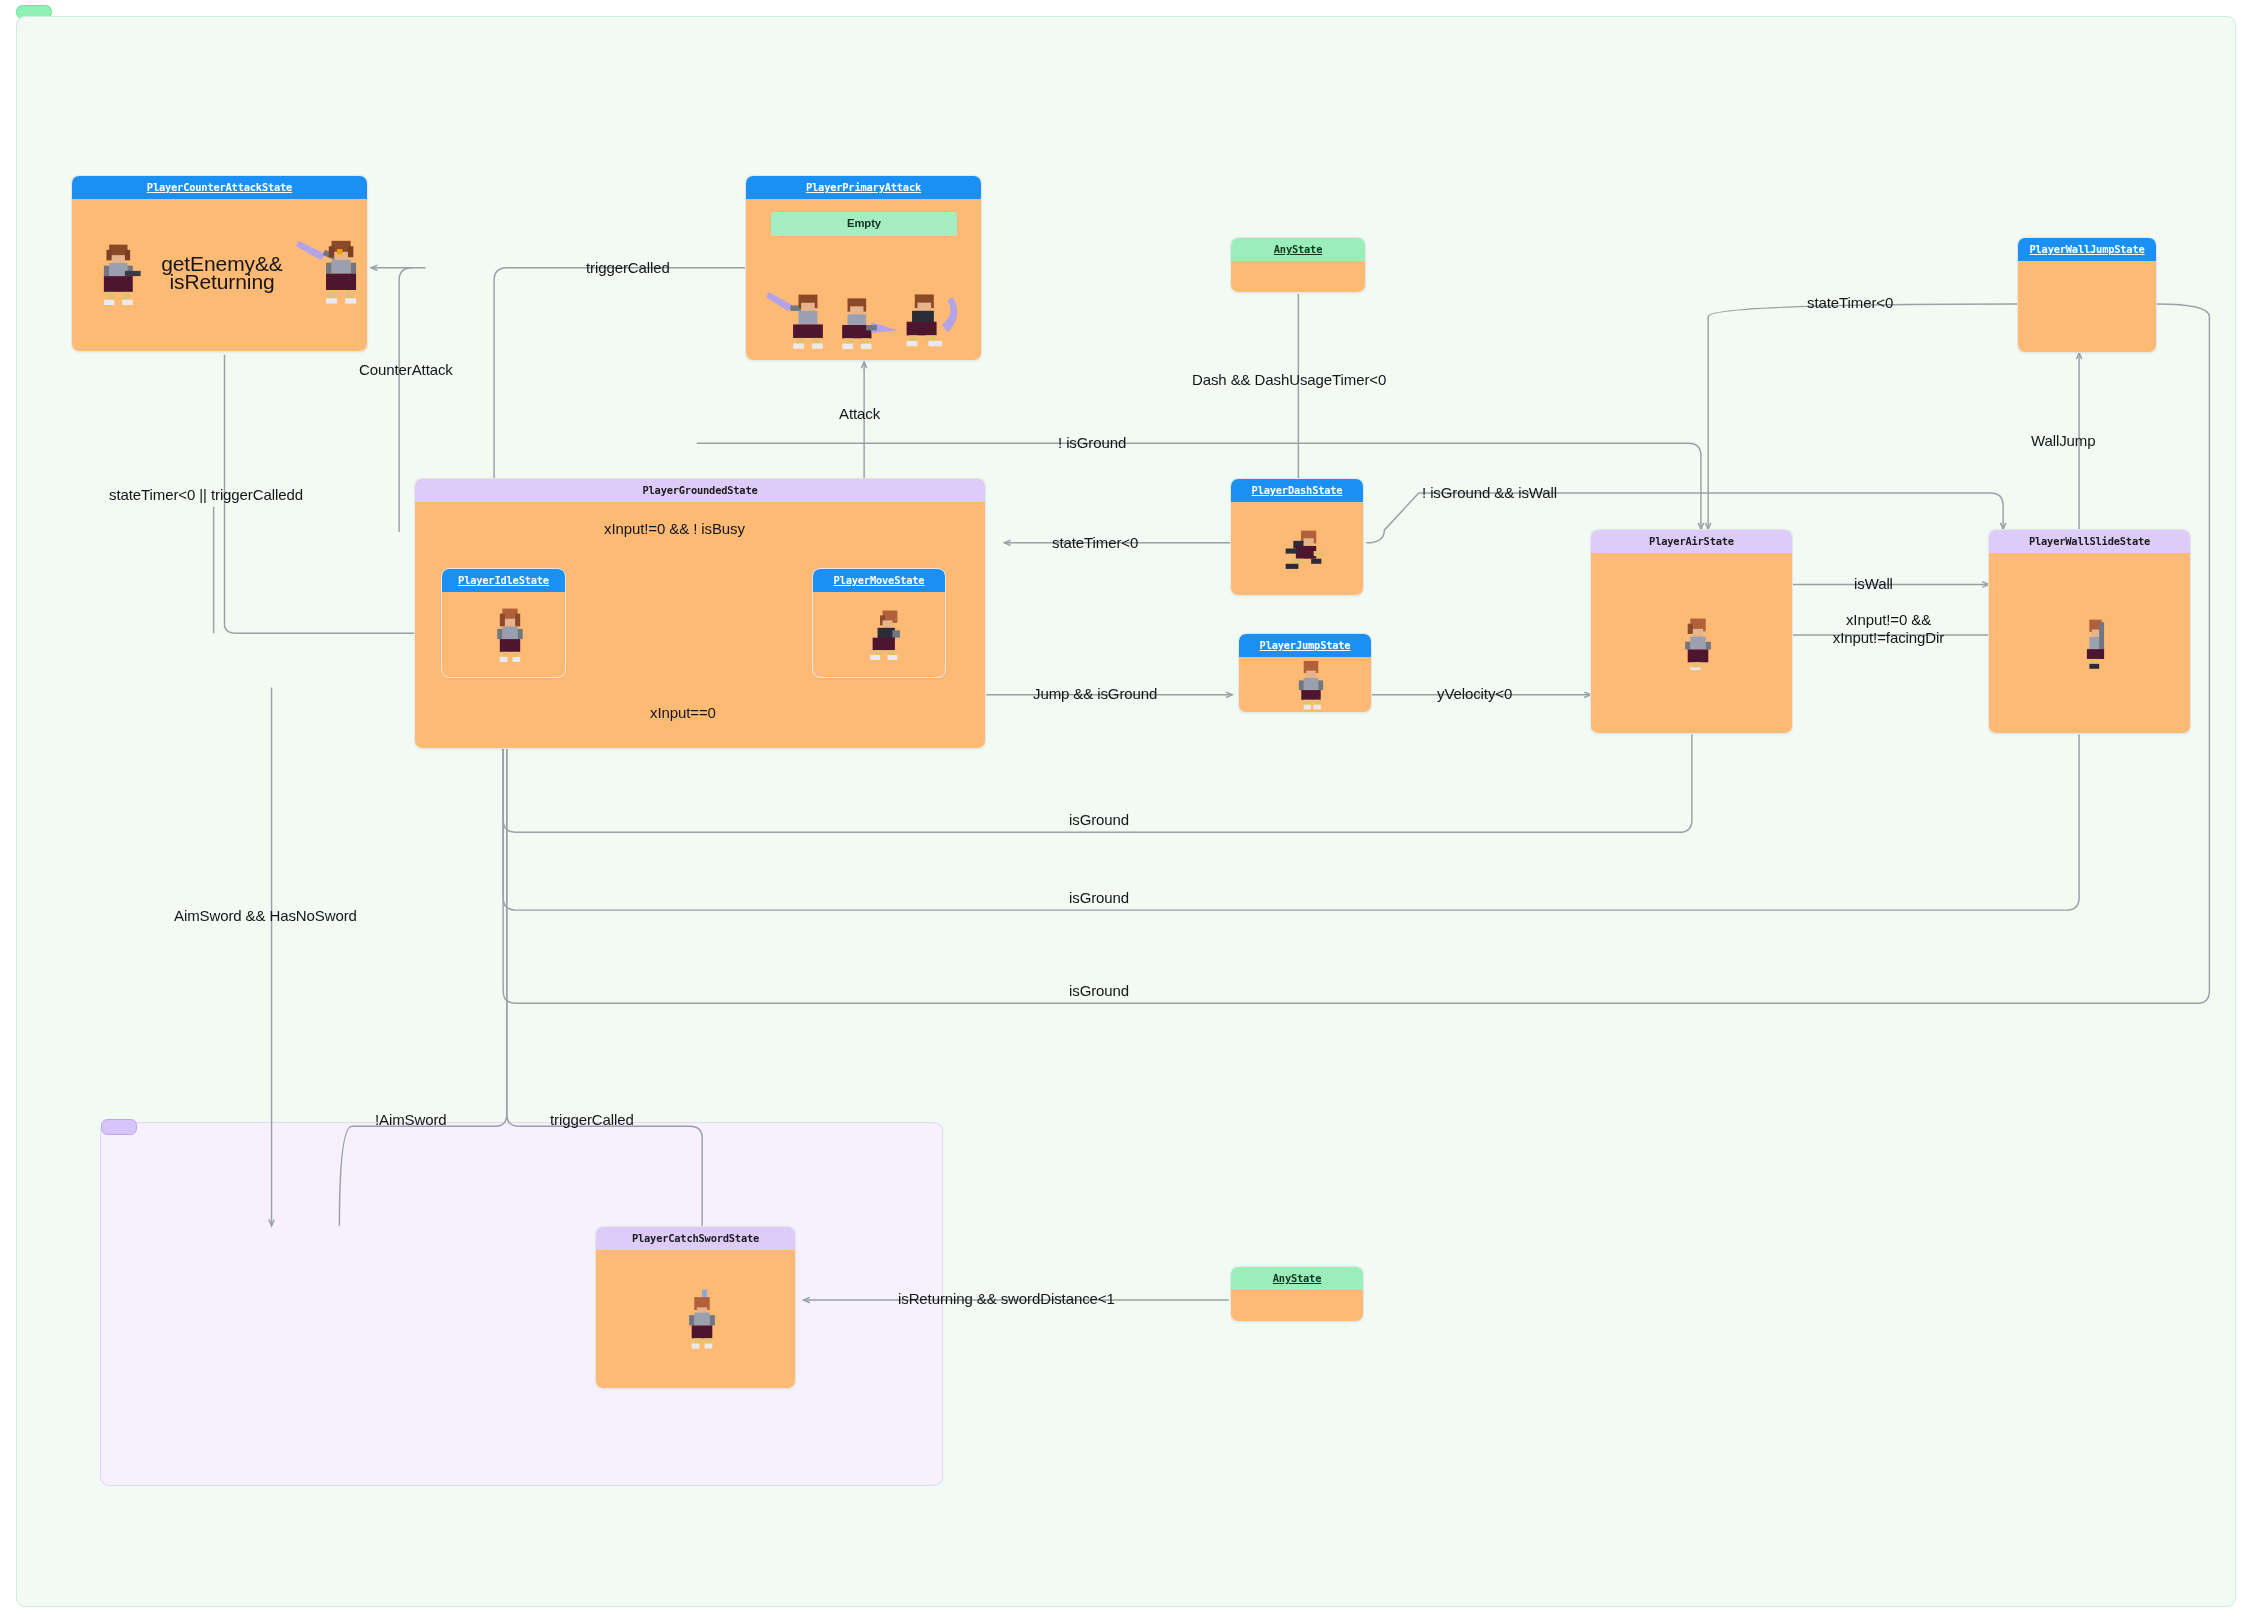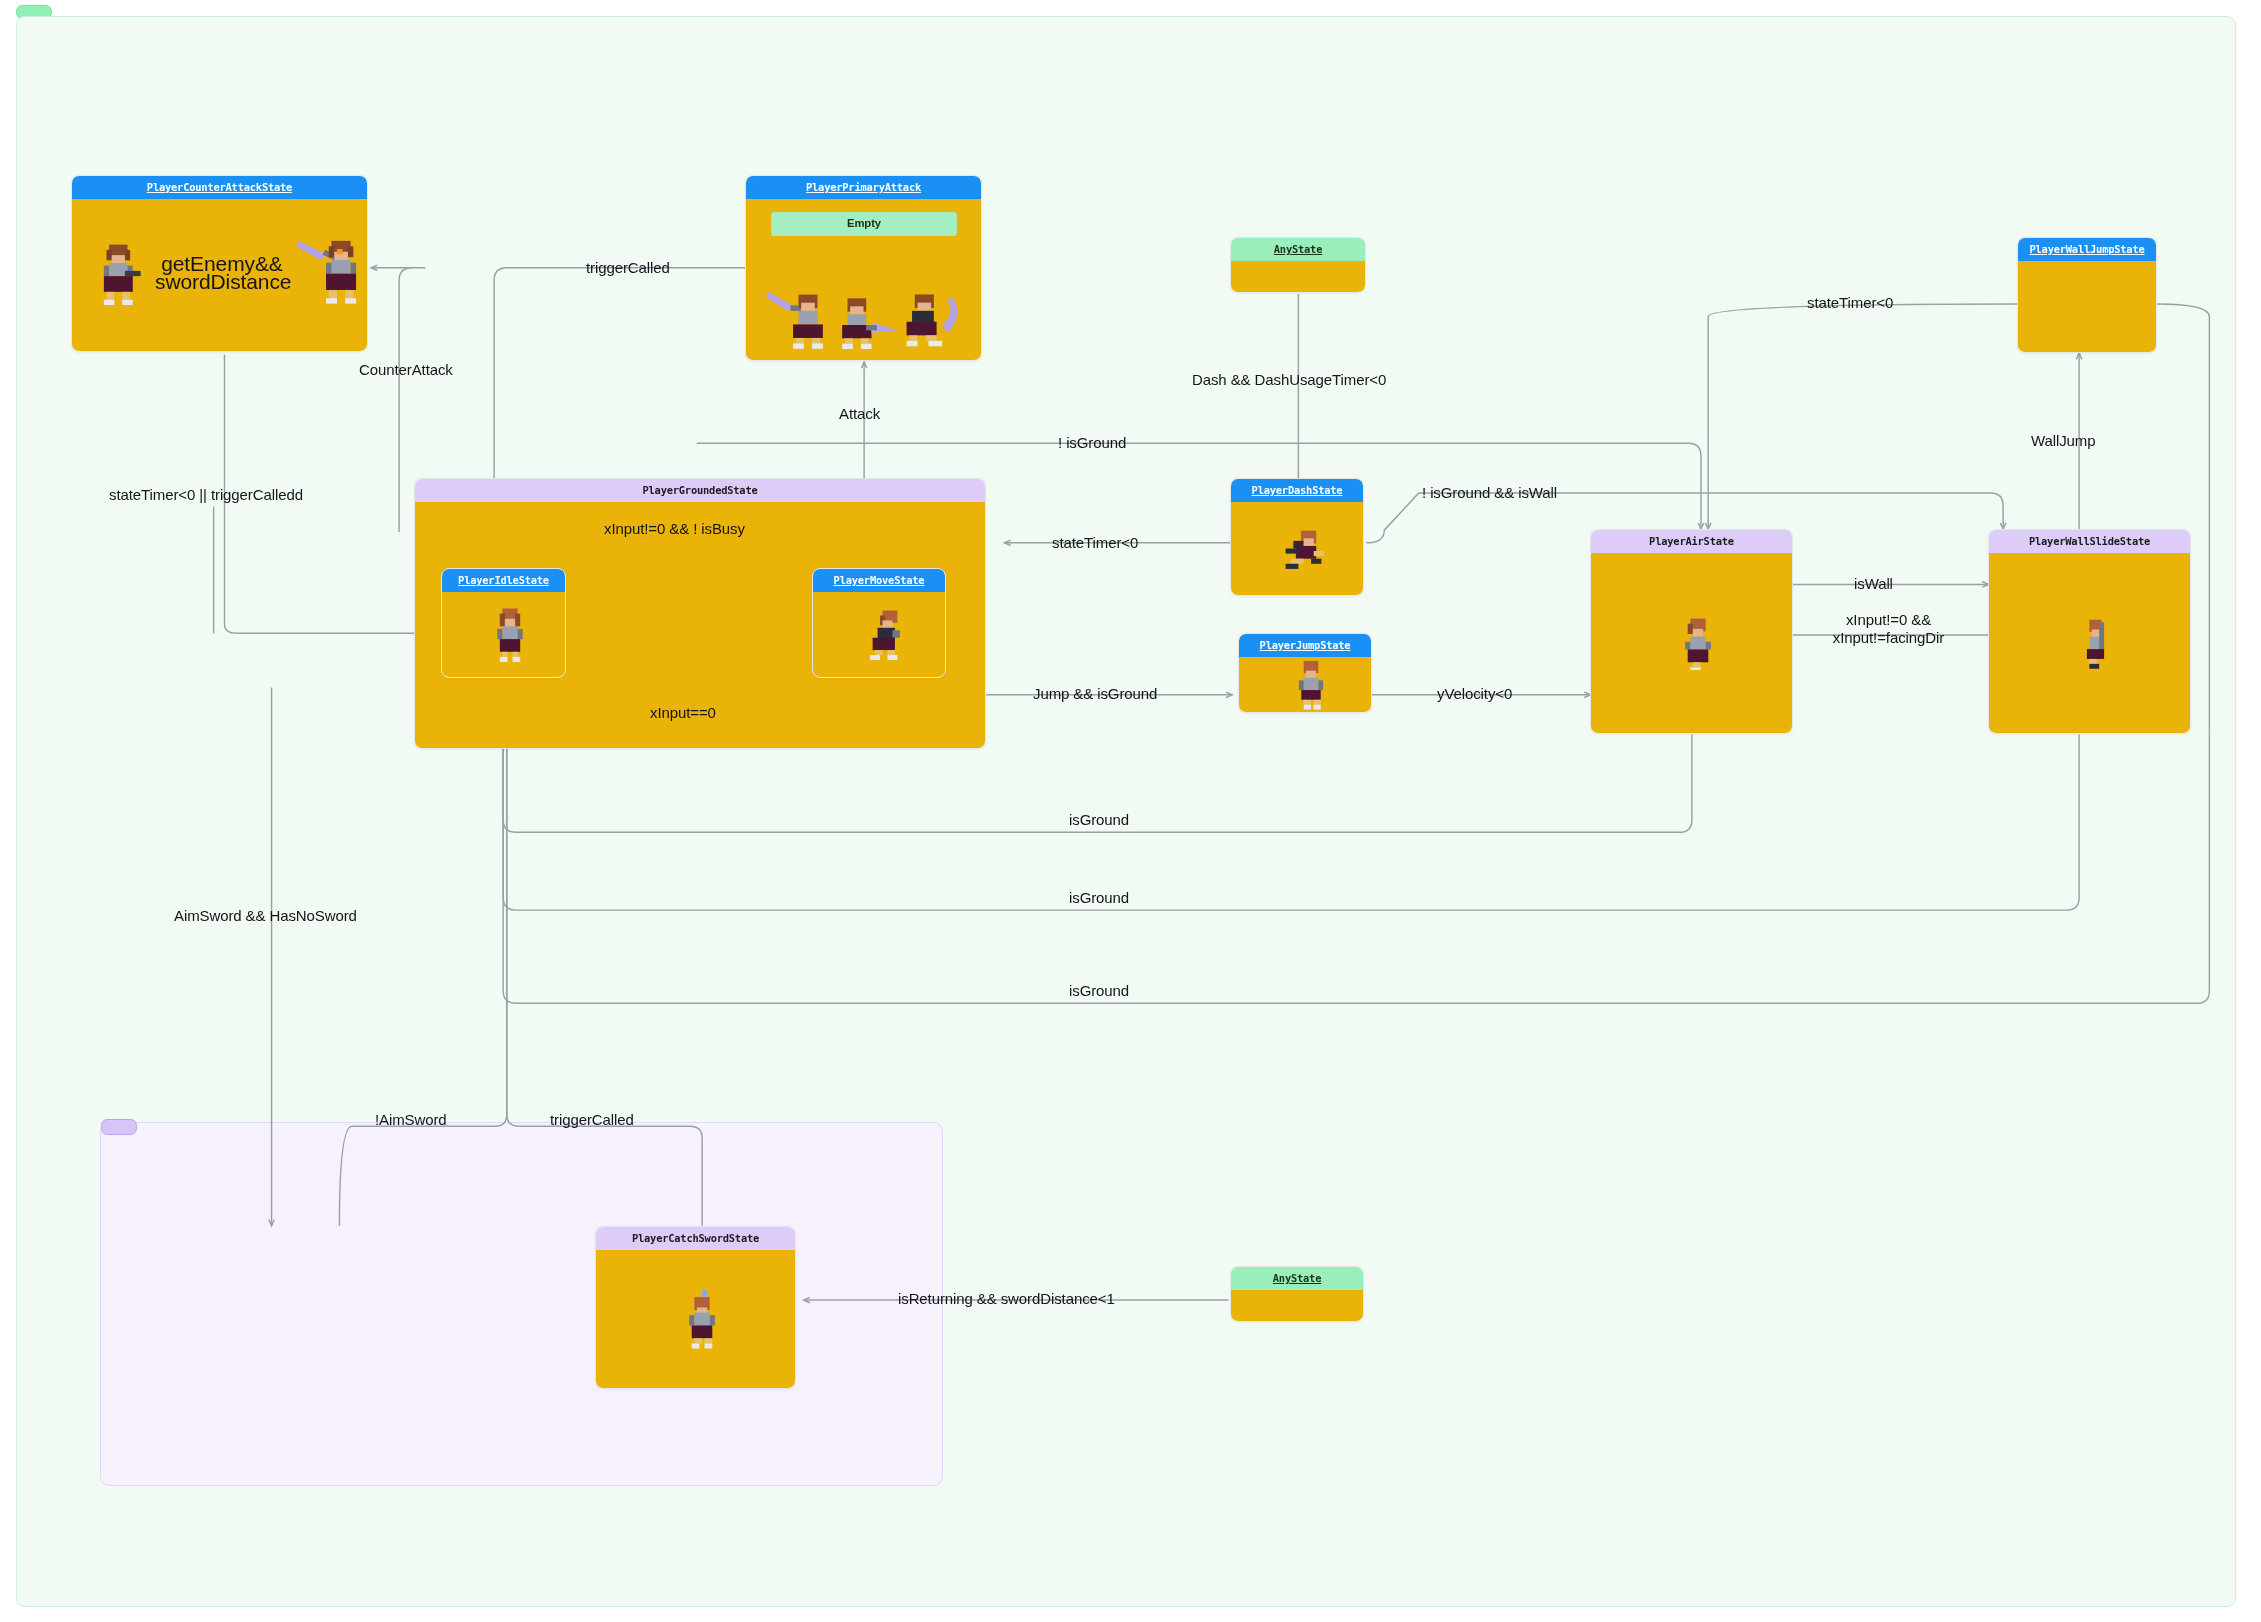--- a/index.html
+++ b/index.html
@@ -56,21 +56,21 @@
   }
   .hdr-blue{background:#1a90f5;color:#ffffff;text-decoration:underline;}
   .hdr-purple{background:#ddccf8;color:#1b1b1f;}
   .hdr-green{background:#9aeeba;color:#15351f;text-decoration:underline;}
   .node-body{
     position:relative;
     display:flex;
     align-items:center;
     justify-content:center;
     height:calc(100% - 22.6px);
-    background:#eab308;
+    background:#fdba74;
     padding-left:12px;
   }
   .node.container-node{background:#ffffff;}
   .node.container-node > .node-body{display:block;}
 
   .empty-chip{
     position:absolute;
     background:#a5eec2;
     border-radius:3.6px;
     text-align:center;
@@ -209,21 +209,21 @@
           <rect x="20" y="10" width="2" height="4" fill="#6f7684"></rect>
           <rect x="11" y="14" width="11" height="6" fill="#4d1530"></rect>
           <rect x="12" y="20" width="3" height="3" fill="#e7c06d"></rect>
           <rect x="18" y="20" width="3" height="3" fill="#e7c06d"></rect>
           <rect x="11" y="23" width="4" height="2" fill="#e9e9ee"></rect>
           <rect x="18" y="23" width="4" height="2" fill="#e9e9ee"></rect>
         </svg>
       </div>
       <div class="elabel two-line" style="left:83px;top:56px;width:134px;text-align:center;font-size:21px;">
         <span>getEnemy&amp;&amp;</span><br>
-        <span>swordDistance</span>
+        <span>isReturning</span>
       </div>
     </div>
   </div>
 
   <div class="node container-node" style="left:745px;top:175px;width:237px;height:186px;">
     <div class="node-header hdr-blue">PlayerPrimaryAttack</div>
     <div class="node-body">
       <div class="empty-chip" style="left:25px;top:13.6px;width:186px;height:23.5px;">Empty</div>
       <div style="position:absolute;left:760px;top:0;"></div>
 

